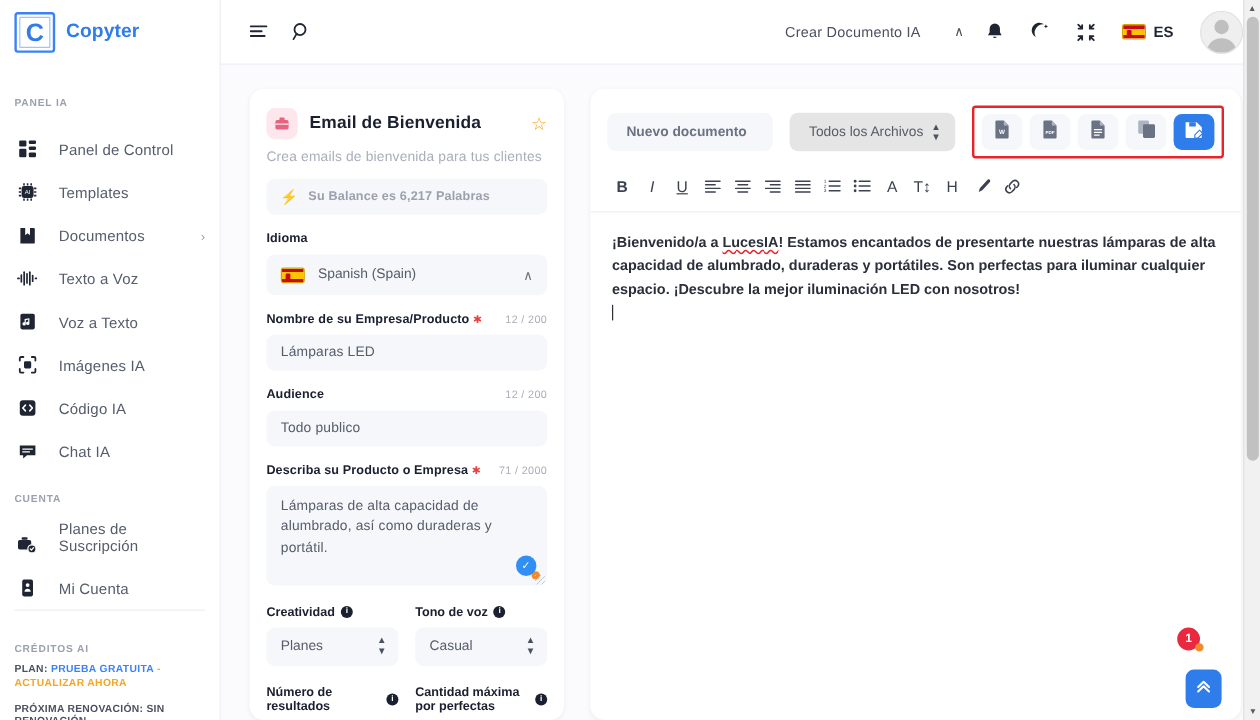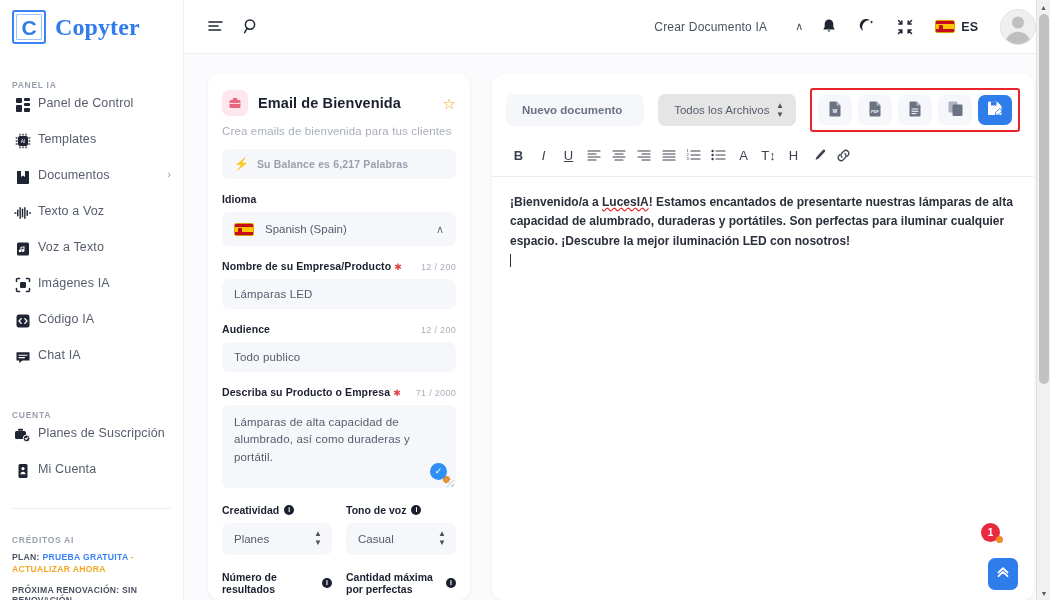--- a/index.html
+++ b/index.html
@@ -32,28 +32,28 @@
   }
   .brand-mark::after {
     content: ""; position: absolute; inset: 2px;
     border: 1px solid #9dc4fb; border-radius: 1px;
   }
   .brand-mark span {
     font-size: 21px; font-weight: 700; color: #2f7ceb; line-height: 1;
     position: relative; z-index: 1;
   }
   .brand-name {
-    font-size: 24px; font-weight: 700; color: #2f7ceb; letter-spacing: .1px; font-family: Liberation Serif, serif;
+    font-size: 16px; font-weight: 700; color: #2f7ceb; letter-spacing: .1px;
   }
   .side-section-title {
     font-size: 8.5px; letter-spacing: .7px; color: #9aa0ae; font-weight: 700;
     padding: 0 0 0 12px; margin-top: 26px; margin-bottom: 6px;
   }
   .nav-item {
-    display: flex; align-items: flex-start; gap: 7px;
+    display: flex; align-items: flex-end; gap: 18px;
     height: 36px; padding: 0 12px 0 14px; cursor: pointer;
     position: relative;
   }
   .nav-ico {
     width: 17px; height: 17px; flex: 0 0 17px;
     display: flex; align-items: center; justify-content: center;
     color: #1f2533;
   }
   .nav-ico svg { display:block; }
   .nav-label { font-size: 12.5px; color: #555c6b; letter-spacing: .15px; }

